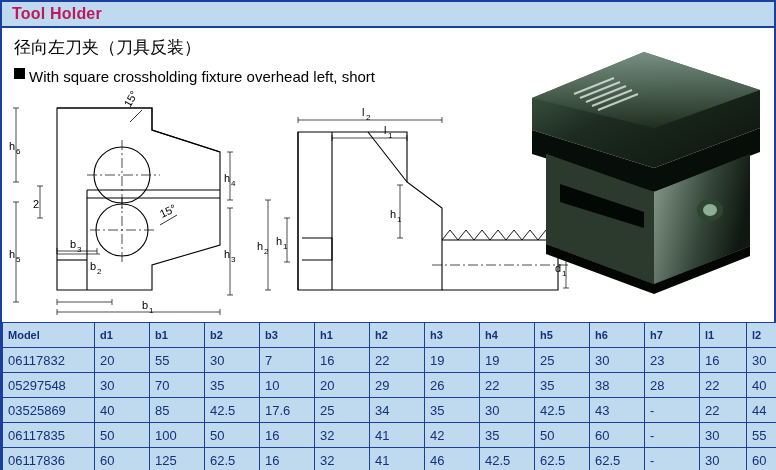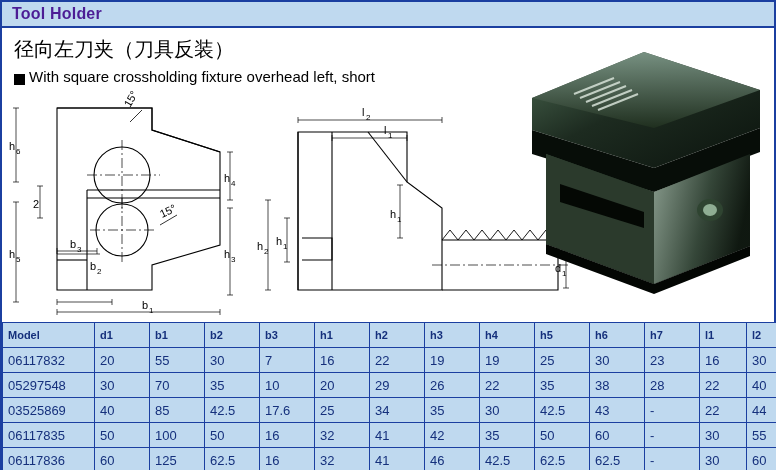--- a/index.html
+++ b/index.html
@@ -30,38 +30,38 @@
     background: #bfd9ef;
     border-bottom: 2px solid #1b3fa0;
     box-sizing: border-box;
   }
   .header-title {
     position: absolute;
     left: 10px;
     top: 3px;
     font-size: 16px;
     font-weight: bold;
-    color: #4c1d95;
+    color: #be185d;
     letter-spacing: 0.2px;
   }
   
   .cn-title {
     position: absolute;
     left: 12px;
     top: 34px;
-    font-size: 20px;
+    font-size: 17px;
     color: #000;
     font-family: "DejaVu Sans", sans-serif;
   }
   .en-title-row {
     position: absolute;
     left: 12px;
     top: 66px;
     display: flex;
-    align-items: flex-end;
+    align-items: flex-start;
   }
   .sq-bullet {
     width: 11px;
     height: 11px;
     background: #000;
     margin-right: 4px;
     display: inline-block;
   }
   .en-title {
     font-size: 15px;

